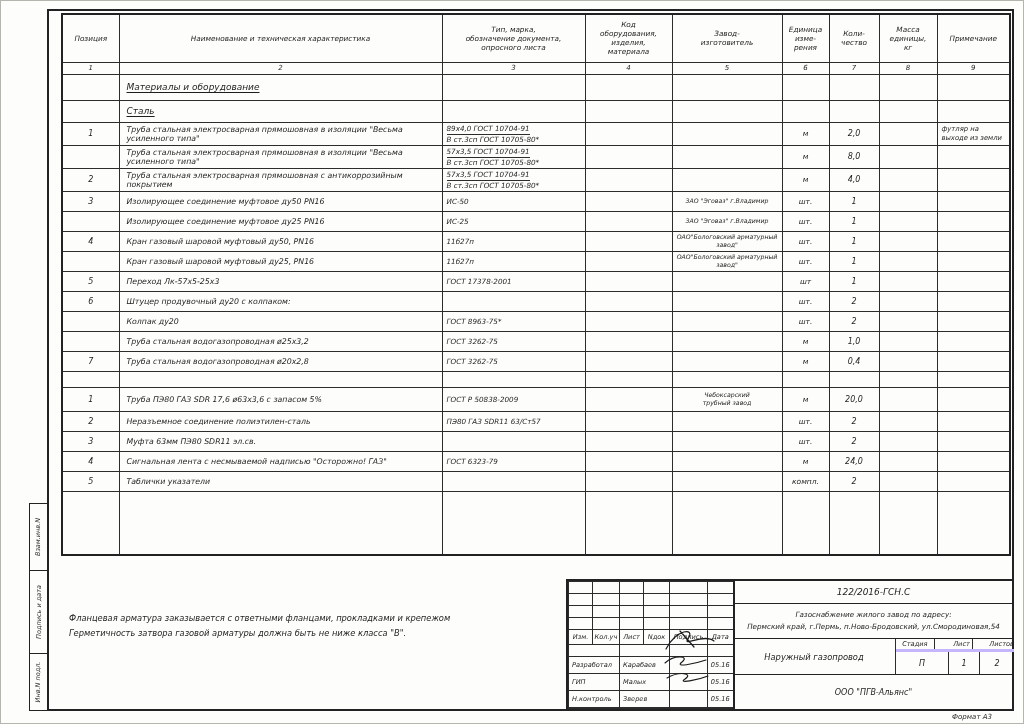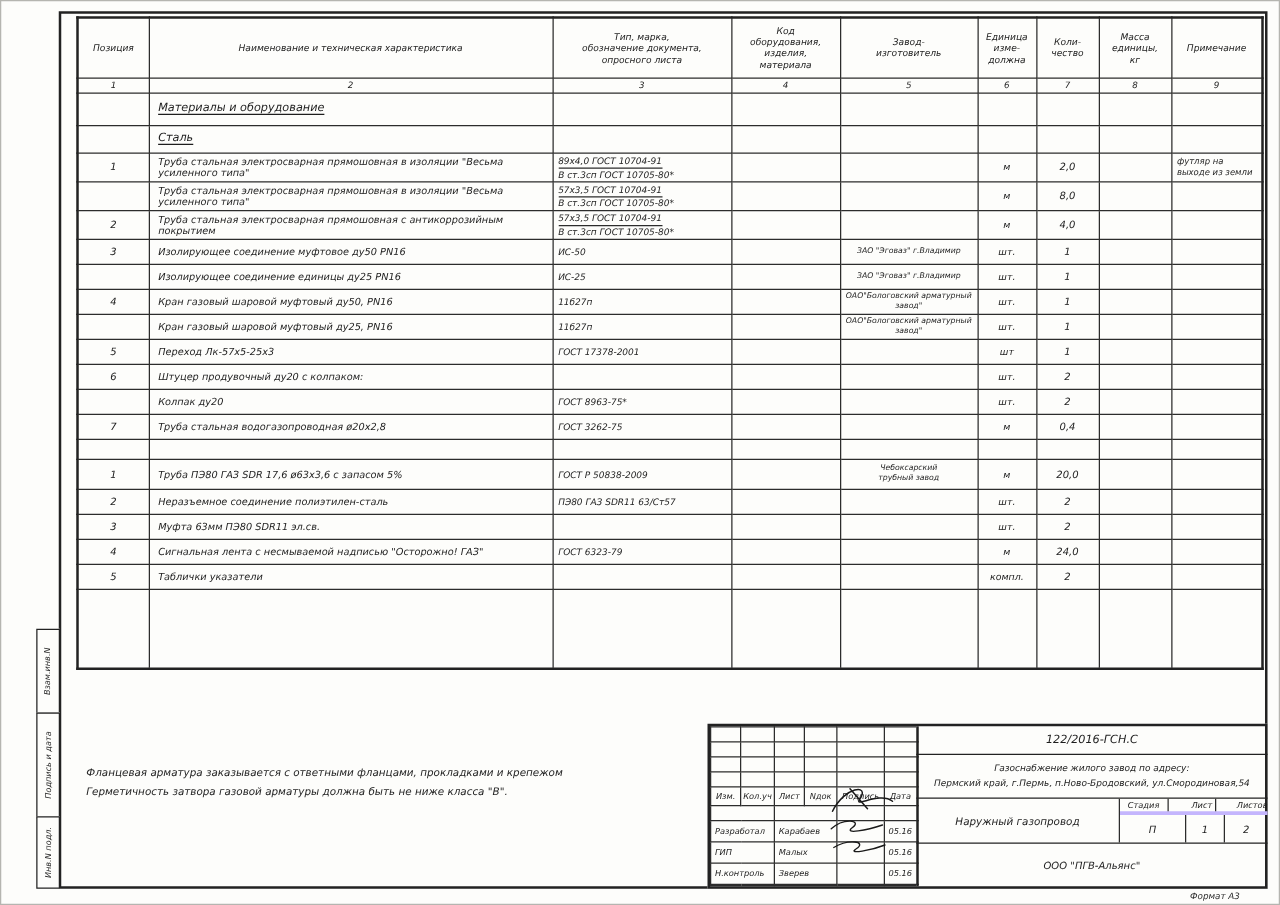--- a/index.html
+++ b/index.html
@@ -162,21 +162,21 @@
 обозначение документа,
 опросного листа</th>
         <th>Код
 оборудования,
 изделия,
 материала</th>
         <th>Завод-
 изготовитель</th>
         <th>Единица
 изме-
-должна</th>
+рения</th>
         <th>Коли-
 чество</th>
         <th>Масса
 единицы,
 кг</th>
         <th>Примечание</th>
       </tr>
       <tr class="nums">
         <td>1</td>
         <td>2</td>
@@ -264,21 +264,21 @@
           <td class="c-type">ИС-50</td>
           <td class="c-code"></td>
           <td class="c-maker">ЗАО "Эговаз" г.Владимир</td>
           <td class="c-unit">шт.</td>
           <td class="c-qty">1</td>
           <td class="c-mass"></td>
           <td class="c-note"></td>
         </tr>
         <tr style="height: 20px;">
           <td class="c-pos"></td>
-          <td class="c-name">Изолирующее соединение единицы ду25 PN16</td>
+          <td class="c-name">Изолирующее соединение муфтовое ду25 PN16</td>
           <td class="c-type">ИС-25</td>
           <td class="c-code"></td>
           <td class="c-maker">ЗАО "Эговаз" г.Владимир</td>
           <td class="c-unit">шт.</td>
           <td class="c-qty">1</td>
           <td class="c-mass"></td>
           <td class="c-note"></td>
         </tr>
         <tr style="height: 20px;">
           <td class="c-pos">4</td>
@@ -325,20 +325,31 @@
           <td class="c-note"></td>
         </tr>
         <tr style="height: 20px;">
           <td class="c-pos"></td>
           <td class="c-name">Колпак ду20</td>
           <td class="c-type">ГОСТ 8963-75*</td>
           <td class="c-code"></td>
           <td class="c-maker"></td>
           <td class="c-unit">шт.</td>
           <td class="c-qty">2</td>
+          <td class="c-mass"></td>
+          <td class="c-note"></td>
+        </tr>
+        <tr style="height: 20px;">
+          <td class="c-pos"></td>
+          <td class="c-name">Труба стальная водогазопроводная ø25х3,2</td>
+          <td class="c-type">ГОСТ 3262-75</td>
+          <td class="c-code"></td>
+          <td class="c-maker"></td>
+          <td class="c-unit">м</td>
+          <td class="c-qty">1,0</td>
           <td class="c-mass"></td>
           <td class="c-note"></td>
         </tr>
         <tr style="height: 20px;">
           <td class="c-pos">7</td>
           <td class="c-name">Труба стальная водогазопроводная ø20х2,8</td>
           <td class="c-type">ГОСТ 3262-75</td>
           <td class="c-code"></td>
           <td class="c-maker"></td>
           <td class="c-unit">м</td>

